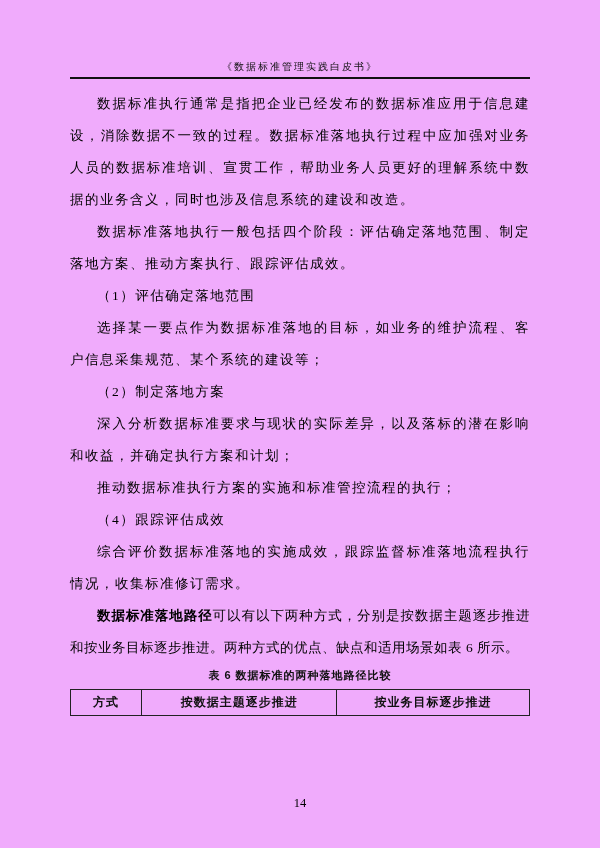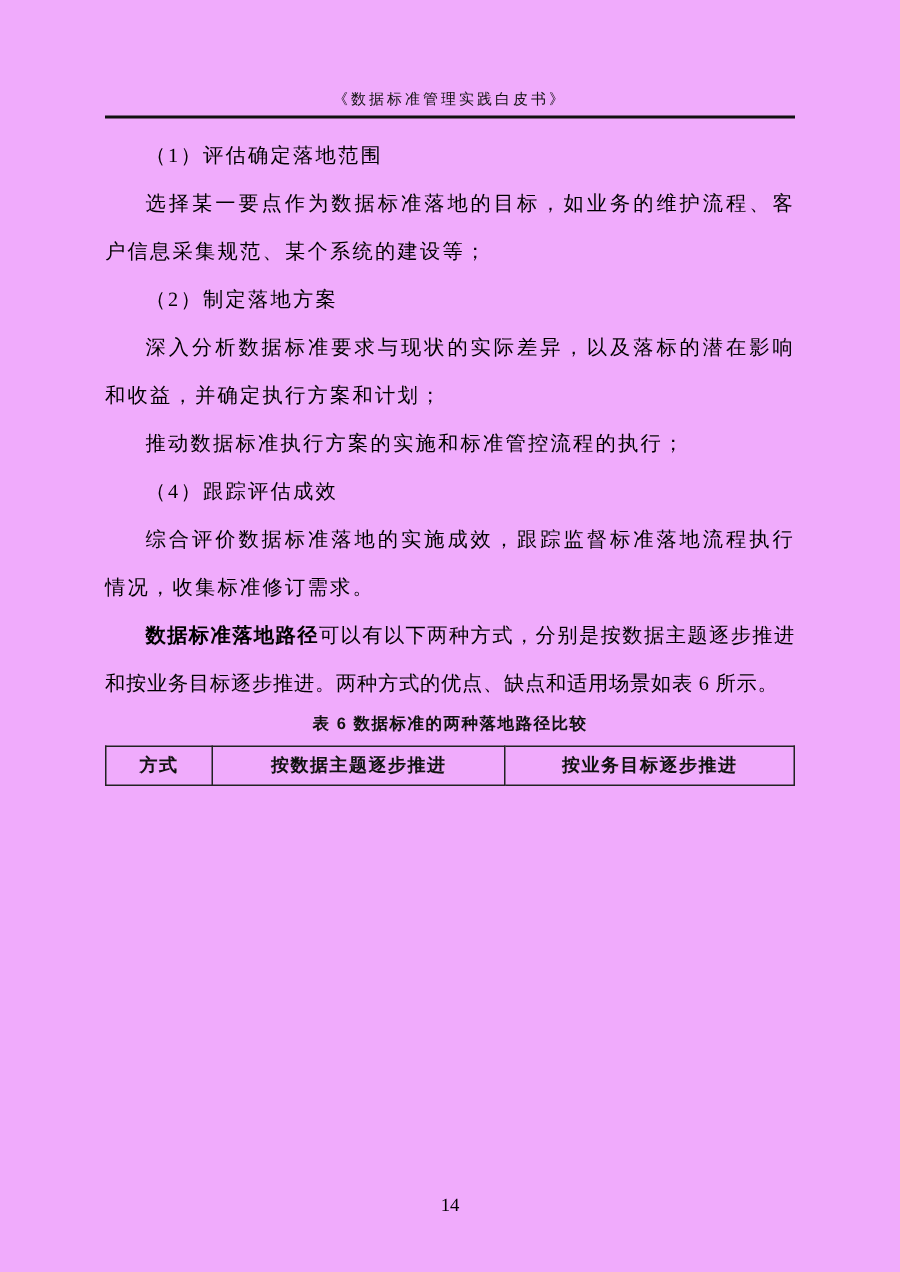--- a/index.html
+++ b/index.html
@@ -96,20 +96,22 @@
 <body>
 
 <div class="page">
 
   <div class="doc-header">
     <span>《数据标准管理实践白皮书》</span>
   </div>
 
 
   <div class="body-text">
+    <p>数据标准执行通常是指把企业已经发布的数据标准应用于信息建设，消除数据不一致的过程。数据标准落地执行过程中应加强对业务人员的数据标准培训、宣贯工作，帮助业务人员更好的理解系统中数据的业务含义，同时也涉及信息系统的建设和改造。</p>
+    <p>数据标准落地执行一般包括四个阶段：评估确定落地范围、制定落地方案、推动方案执行、跟踪评估成效。</p>
     <p>（1）评估确定落地范围</p>
     <p>选择某一要点作为数据标准落地的目标，如业务的维护流程、客户信息采集规范、某个系统的建设等；</p>
     <p>（2）制定落地方案</p>
     <p>深入分析数据标准要求与现状的实际差异，以及落标的潜在影响和收益，并确定执行方案和计划；</p>
     <p>推动数据标准执行方案的实施和标准管控流程的执行；</p>
     <p>（4）跟踪评估成效</p>
     <p>综合评价数据标准落地的实施成效，跟踪监督标准落地流程执行情况，收集标准修订需求。</p>
     <p class="tight"><b>数据标准落地路径</b><span>可以有以下两种方式，分别是按数据主题逐步推进和按业务目标逐步推进。两种方式的优点、缺点和适用场景如表 6 所示。</span></p>
   </div>
 

